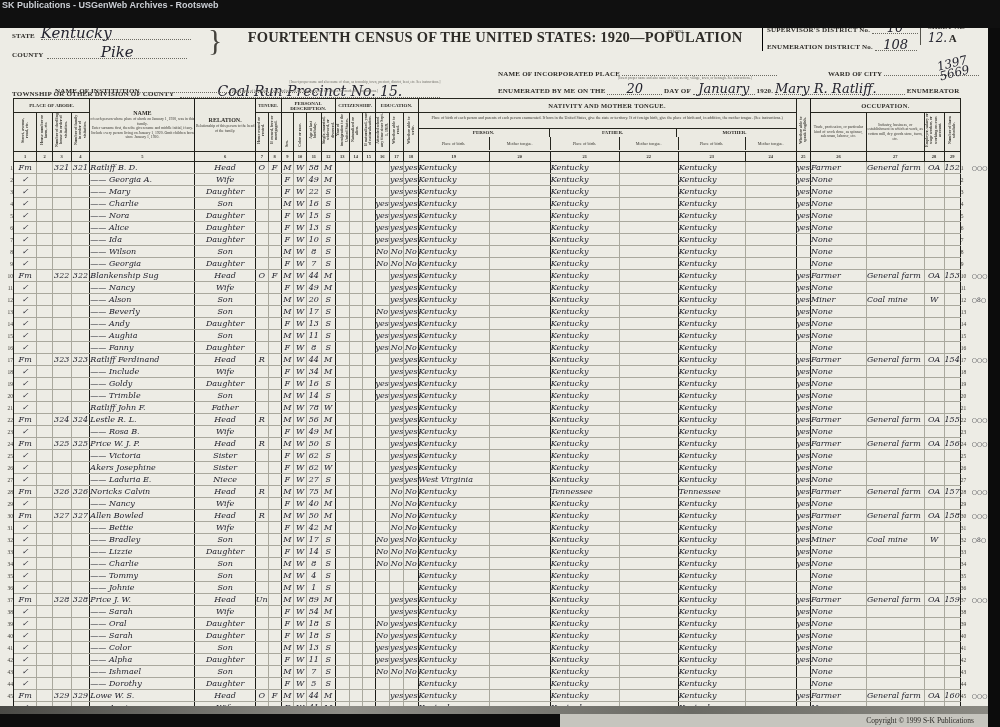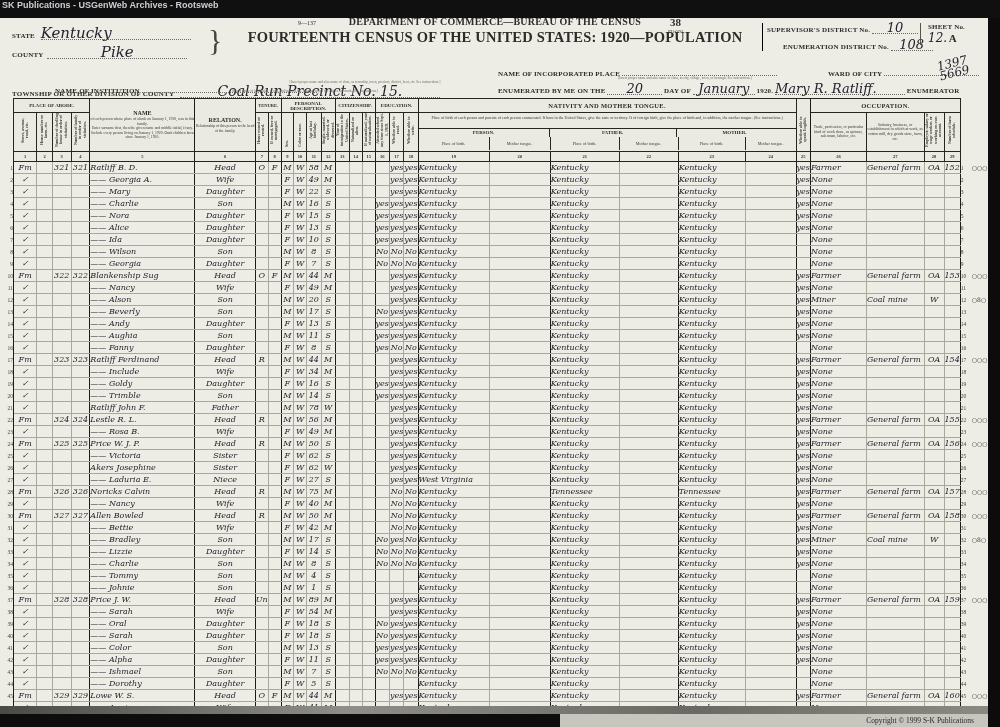--- a/index.html
+++ b/index.html
@@ -1,18 +1,18 @@
 <!DOCTYPE html>
 <html><head>
 <meta charset="utf-8">
 <style>
   html,body { margin:0; padding:0; background:#333; }
   .page { position:relative; width:1000px; height:727px; background:#e9e8e1; overflow:hidden;
           font-family:"Liberation Serif", serif; }
-  .top-banner { position:absolute; top:0; left:0; right:0; height:18px; background:#101010;
+  .top-banner { position:absolute; top:0; left:0; right:0; height:28px; background:#101010;
           color:#c9cdd3; font:bold 9px/10px "Liberation Sans", sans-serif; padding-left:2px;
           white-space:nowrap; overflow:hidden; z-index:5; }
   .right-edge { position:absolute; top:0; right:0; width:12px; height:727px; background:#0c0c0c; z-index:4; }
   .paper { position:absolute; top:10px; left:0; width:988px; height:696px; background:#edece5; }
 
   
   .fh { position:absolute; color:#2e2c28; }
   .lbl { font-weight:bold; letter-spacing:.2px; }
   .hw { font-family:"DejaVu Serif", serif; font-style:italic; color:#23232e; }
   .dots { border-bottom:1px dotted #6b6a62; display:inline-block; }
@@ -115,21 +115,21 @@
     <div class="fh" style="left:828px; top:57px; font-size:7px; white-space:nowrap;">
       <span class="lbl">WARD OF CITY</span>
       <span class="dots" style="width:95px; height:8px;"></span>
     </div>
 
     <div class="fh" style="left:762px; top:13px; font-size:7px; border-left:1px solid #000000; padding-left:4px;">
       <div>
         <span class="lbl">SUPERVISOR'S DISTRICT No.</span>
         <span class="dots hw" style="width:46px; font-size:13px; line-height:10px; text-align:center;">10</span>
       </div>
-      <div style="margin-top:6px;margin-left:16px;">
+      <div style="margin-top:6px;">
         <span class="lbl">ENUMERATION DISTRICT No.</span>
         <span class="dots hw" style="width:42px; font-size:13px; line-height:10px; text-align:center;">108</span>
       </div>
     </div>
     <div class="fh" style="left:920px; top:13px; font-size:7px; border-left:1px solid #55544c; padding-left:7px;">
       <span class="lbl">SHEET No.</span><br>
       <span class="hw" style="font-size:12px;">12.</span>
       <span class="lbl" style="font-size:11px;">A</span>
     </div>
 

